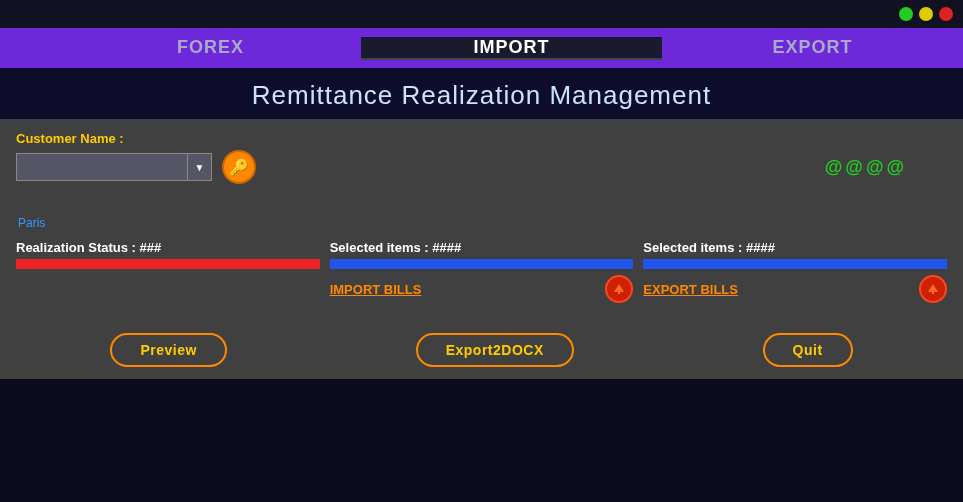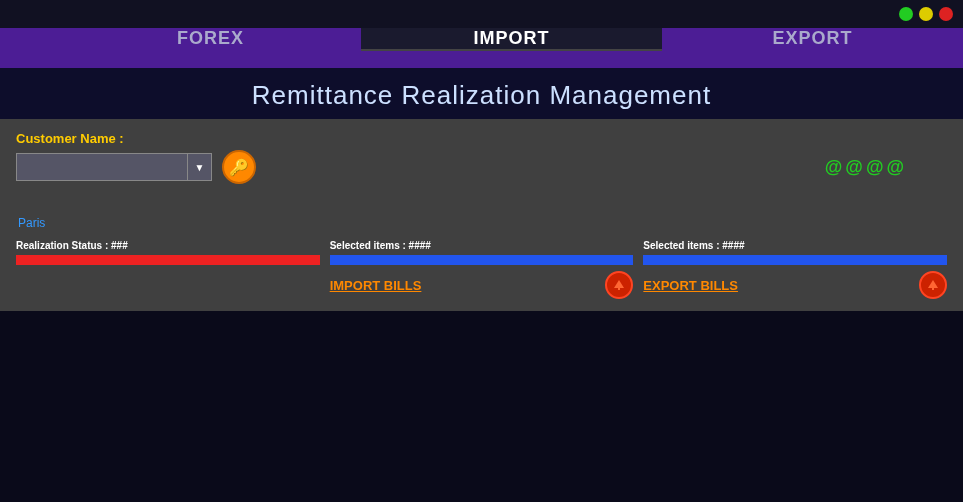--- a/index.html
+++ b/index.html
@@ -28,23 +28,23 @@
       border-radius: 50%;
       display: inline-block;
     }
     .tl-green { background: #22cc22; }
     .tl-yellow { background: #ddcc00; }
     .tl-red { background: #dd2222; }
 
     
     .tab-bar {
       height: 40px;
-      background: #4c1d95;
-      display: flex;
-      align-items: flex-start;
+      background: #6d28d9;
+      display: flex;
+      align-items: center;
     }
     .tab {
       flex: 1;
       display: flex;
       align-items: center;
       justify-content: center;
       font-size: 18px;
       font-weight: bold;
       color: #aaaacc;
       cursor: pointer;
@@ -193,21 +193,21 @@
       display: flex;
       gap: 10px;
       margin-bottom: 0;
     }
     .three-col > div {
       flex: 1;
     }
 
     .col-label {
       color: white;
-      font-size: 10px;
+      font-size: 13px;
       font-weight: bold;
       margin-bottom: 4px;
     }
     .col-bar-container {
       height: 10px;
       width: 100%;
     }
     .col-bar {
       height: 10px;
       border-radius: 0;
@@ -307,14 +307,19 @@
           <svg width="14" height="14" viewBox="0 0 14 14">
             <polygon points="7,2 12,10 2,10" fill="#ff6633"></polygon>
             <rect x="6" y="10" width="2" height="2" fill="#ff6633"></rect>
           </svg>
         </div>
       </div>
     </div>
 
   </div>
 
+  <div class="button-row">
+    <button class="action-button">Preview</button>
+    <button class="action-button">Export2DOCX</button>
+    <button class="action-button">Quit</button>
+  </div>
 
 </div>
 
 </body></html>

